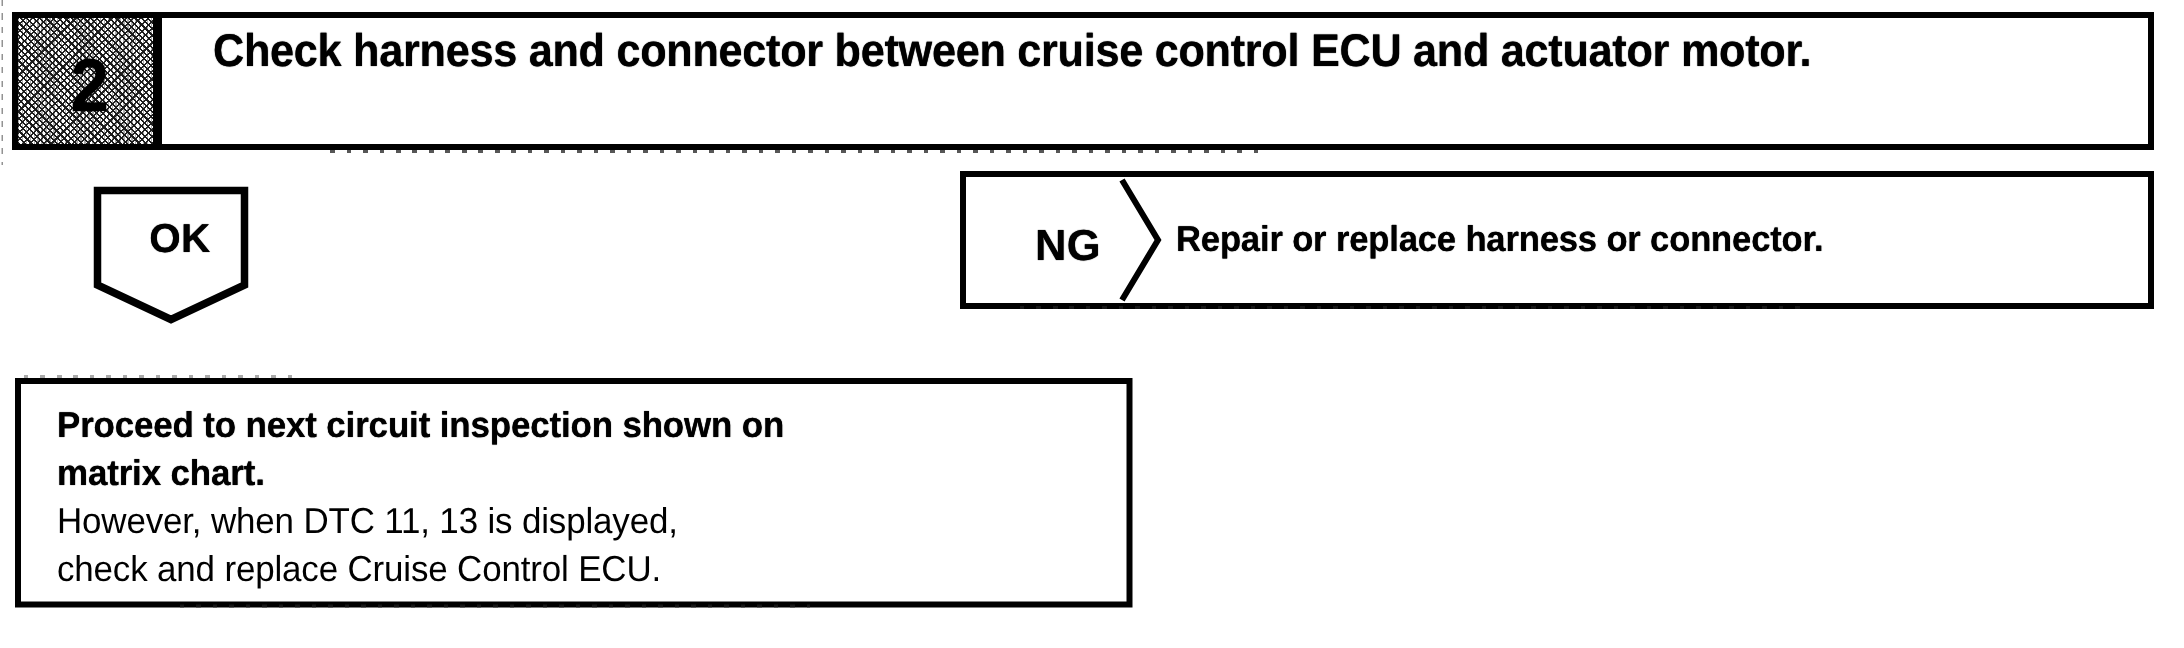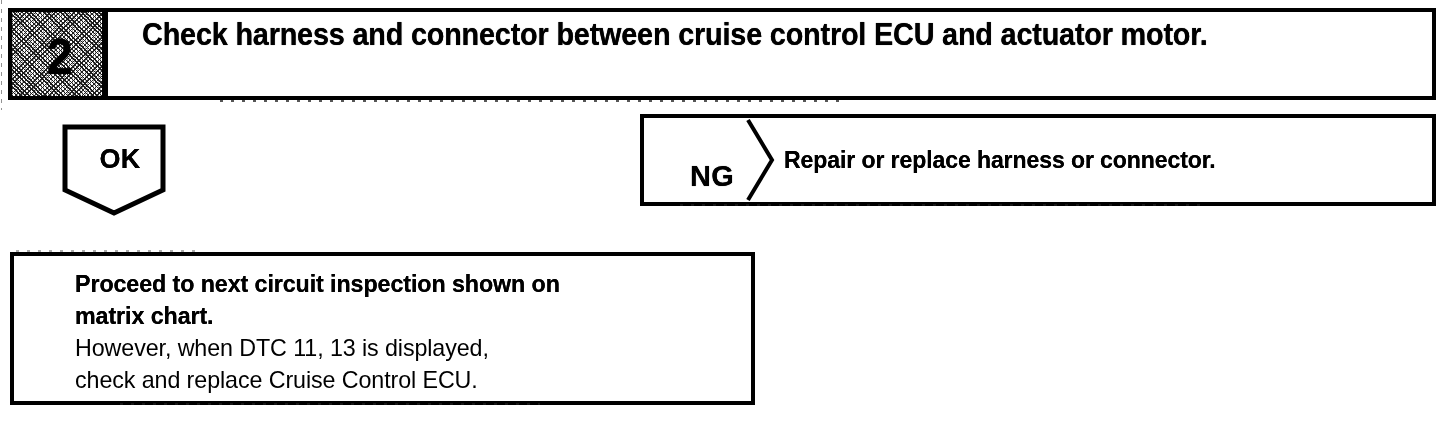--- a/index.html
+++ b/index.html
@@ -132,21 +132,21 @@
     width: 796px;
     height: 92px;
     border: 4px solid #000000;
     box-sizing: border-box;
     background: #ffffff;
   }
 
   .ng-label {
     position: absolute;
     left: 20px;
-    top: 16px;
+    top: 4px;
     height: 84px;
     width: 96px;
     display: flex;
     align-items: center;
     justify-content: center;
     font-size: 29px;
     font-weight: 700;
     letter-spacing: 0.2px;
     text-shadow: 0 0 0.7px #000;
   }
@@ -179,21 +179,21 @@
   
   .result-box {
     position: absolute;
     left: 10px;
     top: 252px;
     width: 745px;
     height: 153px;
     border: 4px solid #000000;
     box-sizing: border-box;
     background: #ffffff;
-    padding: 12px 0 0 61px;
+    padding: 12px 0 0 24px;
   }
 
   .result-line {
     font-size: 24px;
     line-height: 1.33;
     letter-spacing: -0.1px;
     transform: scaleX(0.97);
     transform-origin: left center;
     white-space: pre;
   }

